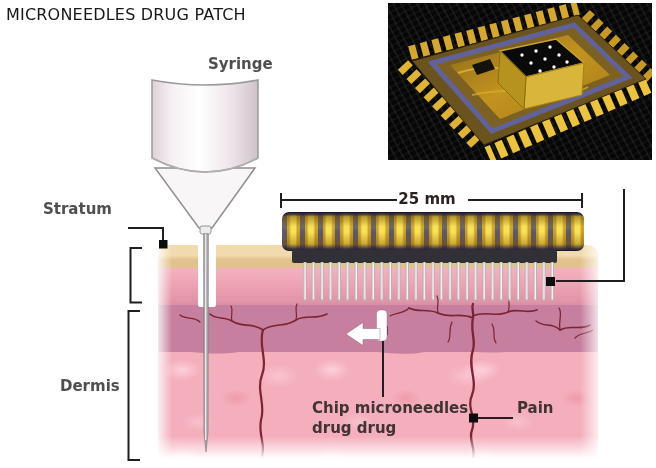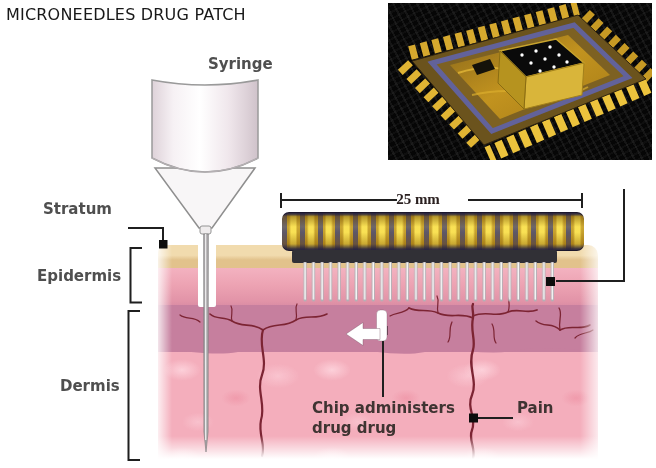--- a/index.html
+++ b/index.html
@@ -213,29 +213,28 @@
       <polygon points="346,334 363,322.5 363,328.5 380,328.5 380,339.5 363,339.5 363,345.5" fill="#ffffff" stroke="rgba(110,70,90,.35)" stroke-width="1"></polygon>
     </g>
   </svg>
 
   <div class="abs lbl" style="left:176px;top:56px;margin-left:32px;">Syringe</div>
 
   <div class="abs lbl ctr" style="left:30px;top:201px;width:95px;">
     <div>Stratum</div>
   </div>
 
-  <div class="abs lbl" style="left:37px;top:268px;">Epidermis</div>
 
   <div class="abs lbl" style="left:60px;top:378px;">Dermis</div>
 
 
-  <div class="abs lbl-dark ctr" style="left:383px;top:191px;width:70px;line-height:17px;font-family:Liberation Serif, serif;">25 mm</div>
+  <div class="abs lbl-dark ctr" style="left:392px;top:191px;width:70px;line-height:17px;">25 mm</div>
 
   <div class="abs lbl-maroon" style="left:312px;top:398px;">
-    <div>Chip administers</div>
+    <div>Chip microneedles</div>
     <div>drug drug</div>
   </div>
 
   <div class="abs lbl-maroon" style="left:517px;top:398px;">
     <div>Pain</div>
   </div>
 
 </div>
 
 </body></html>

